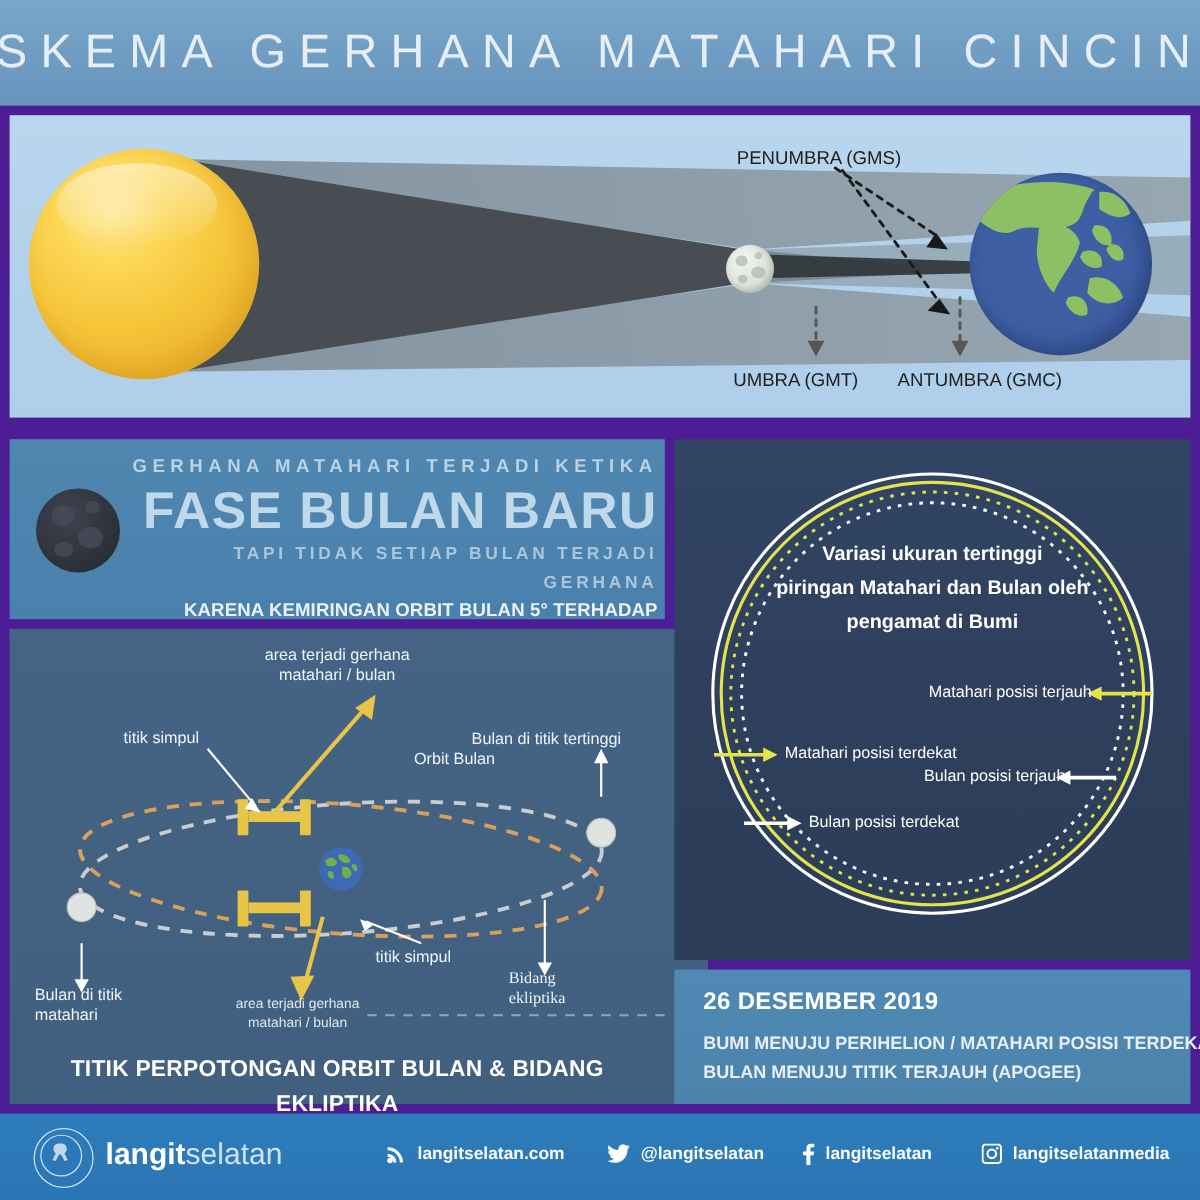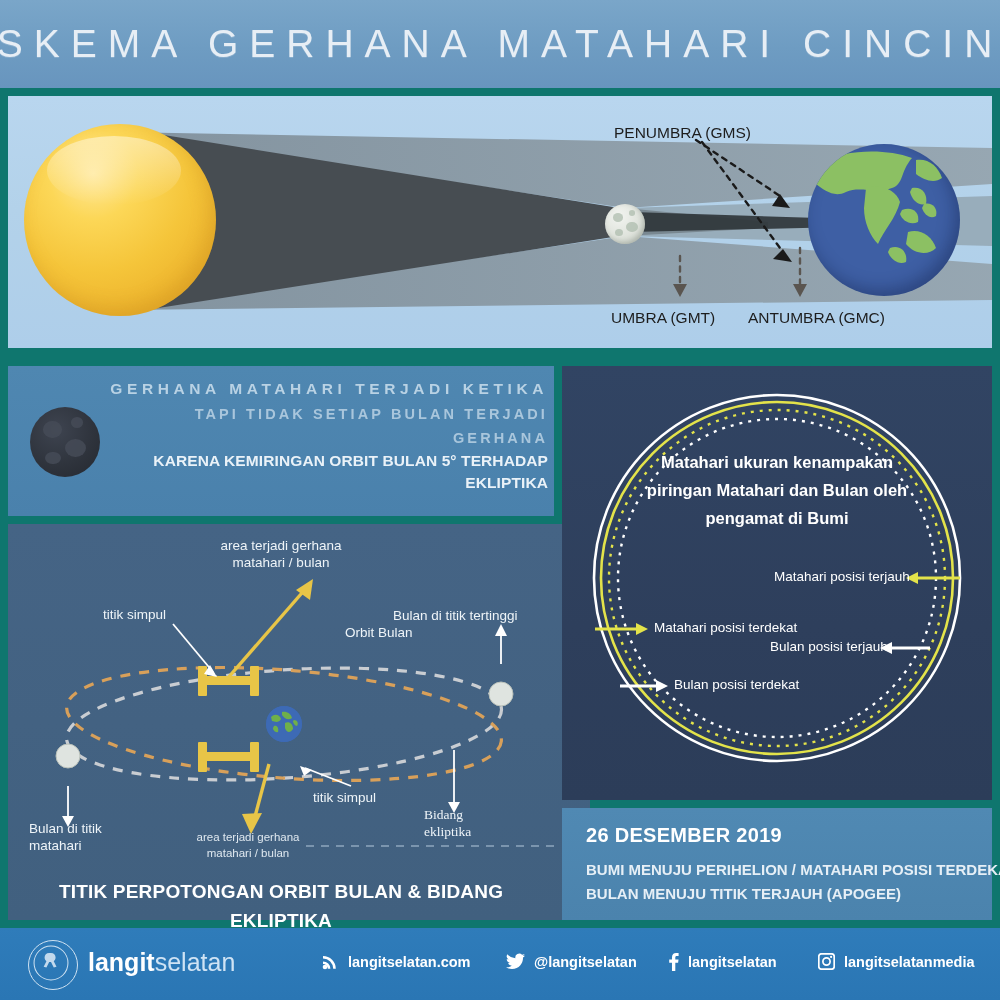--- a/index.html
+++ b/index.html
@@ -2,21 +2,21 @@
 <html><head>
 <meta charset="utf-8">
 <style>
   html,body{margin:0;padding:0;}
   body{
     width:1000px;height:1000px;overflow:hidden;
     background:#ffffff;
     font-family:"Liberation Sans", sans-serif;
     -webkit-font-smoothing:antialiased;
   }
-  #page{position:relative;width:1000px;height:1000px;background:#0f766e;border-radius:28px;}
+  #page{position:relative;width:1000px;height:1000px;background:#4c1d95;border-radius:28px;}
 
   
   .header{
     position:absolute;left:0;top:0;width:1000px;height:88px;
     background:linear-gradient(180deg,#7aa6c9 0%,#6e9cc2 55%,#6895be 100%);
   }
   .header .title{
     position:absolute;left:0;top:0;width:1000px;height:88px;
     display:flex;align-items:center;justify-content:center;
     color:#e7eef5;font-size:39px;letter-spacing:11px;
@@ -211,20 +211,21 @@
 
   <div class="panel-newmoon">
     <div class="nm-moon">
       <i style="left:18%;top:20%;width:28%;height:24%"></i>
       <i style="left:50%;top:46%;width:30%;height:26%"></i>
       <i style="left:22%;top:64%;width:22%;height:18%"></i>
       <i style="left:58%;top:14%;width:18%;height:16%"></i>
     </div>
     <div class="nm-text">
       <div class="nm-l1">GERHANA MATAHARI TERJADI KETIKA</div>
+      <div class="nm-l2">FASE BULAN BARU</div>
       <div class="nm-l3">TAPI TIDAK SETIAP BULAN TERJADI GERHANA</div>
       <div class="nm-l4">KARENA KEMIRINGAN ORBIT BULAN 5° TERHADAP EKLIPTIKA</div>
     </div>
   </div>
 
   <div class="panel-orbit">
     <svg class="owrap" viewBox="0 0 546 396">
 
       <ellipse cx="276" cy="200" rx="218" ry="54" fill="none" stroke="#c9cdd2" stroke-width="3.2" stroke-dasharray="10 9" transform="rotate(-4 276 200)"></ellipse>
 
@@ -323,21 +324,21 @@
 
         <line x1="368" y1="282" x2="322" y2="282" stroke="#ffffff" stroke-width="3"></line>
         <polygon points="318,282 330,276 330,288" fill="#ffffff"></polygon>
 
         <line x1="58" y1="320" x2="102" y2="320" stroke="#ffffff" stroke-width="3"></line>
         <polygon points="106,320 94,314 94,326" fill="#ffffff"></polygon>
       </g>
     </svg>
 
     <div class="var-title">
-      <span>Matahari ukuran kenampakan</span><br>
+      <span>Variasi ukuran tertinggi</span><br>
       <span>piringan Matahari dan Bulan oleh</span><br>
       <span>pengamat di Bumi</span>
     </div>
 
     <div class="vl" style="left:212px;top:203px;">Matahari posisi terjauh</div>
     <div class="vl" style="left:92px;top:254px;">Matahari posisi terdekat</div>
     <div class="vl" style="left:208px;top:273px;">Bulan posisi terjauh</div>
     <div class="vl" style="left:112px;top:311px;">Bulan posisi terdekat</div>
   </div>
 

